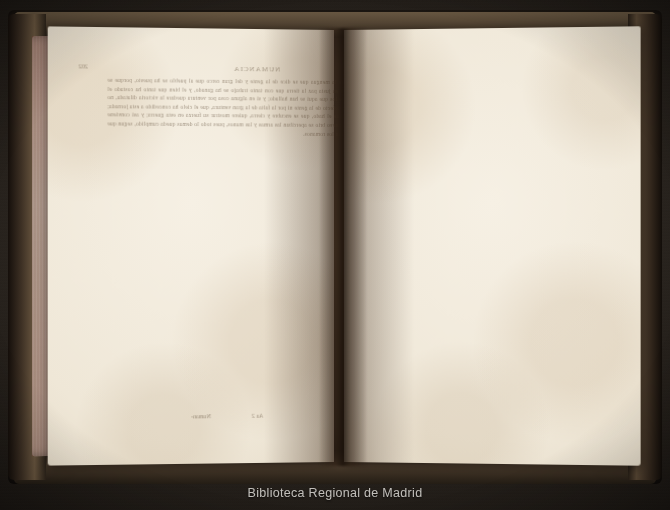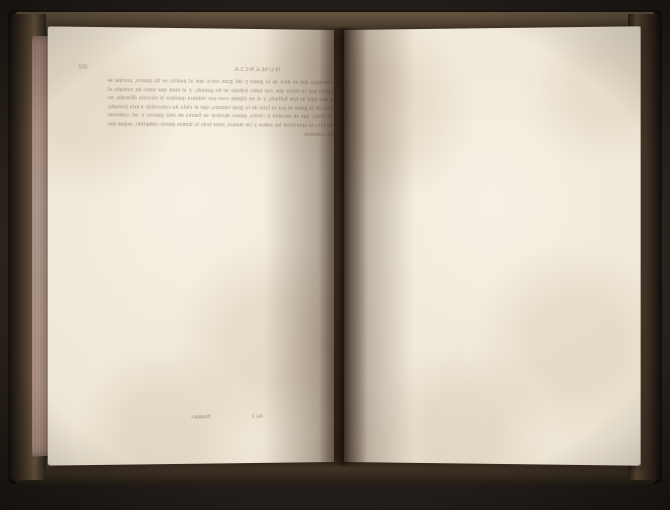--- a/index.html
+++ b/index.html
@@ -291,13 +291,14 @@
       <div class="foxing"></div>
       <div class="leaf-shade-right"></div>
 
     </div>
 
     <div class="gutter"></div>
   </div>
 
   <div class="vignette"></div>
 
+  <div class="watermark">Biblioteca Regional de Madrid</div>
 </div>
 
 </body></html>

